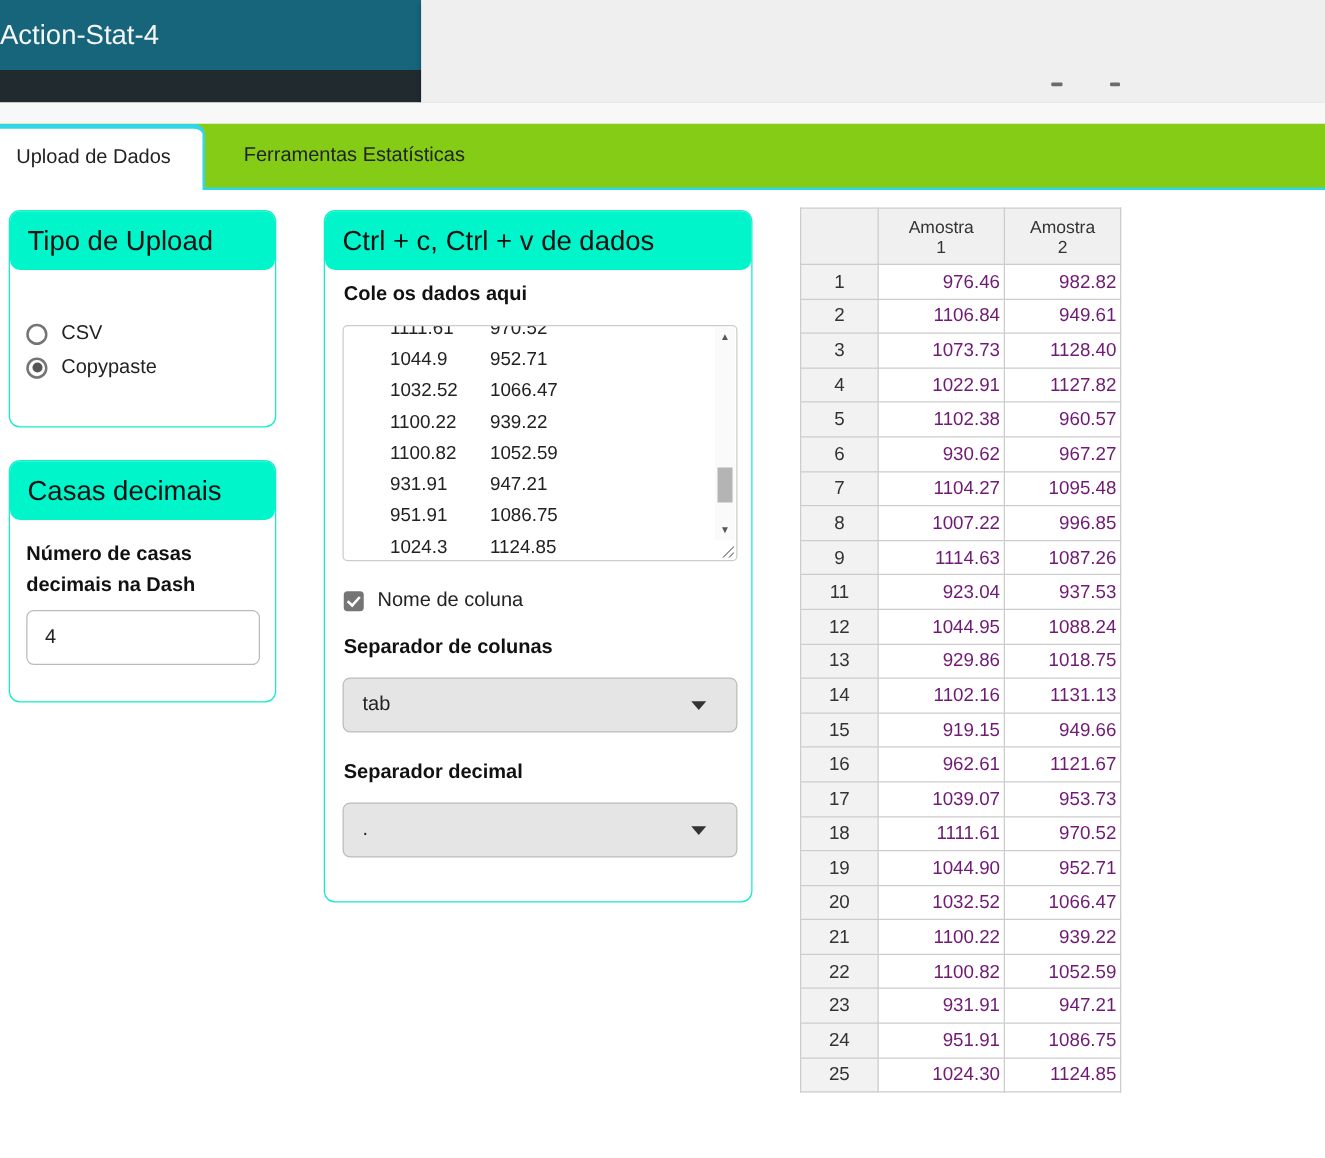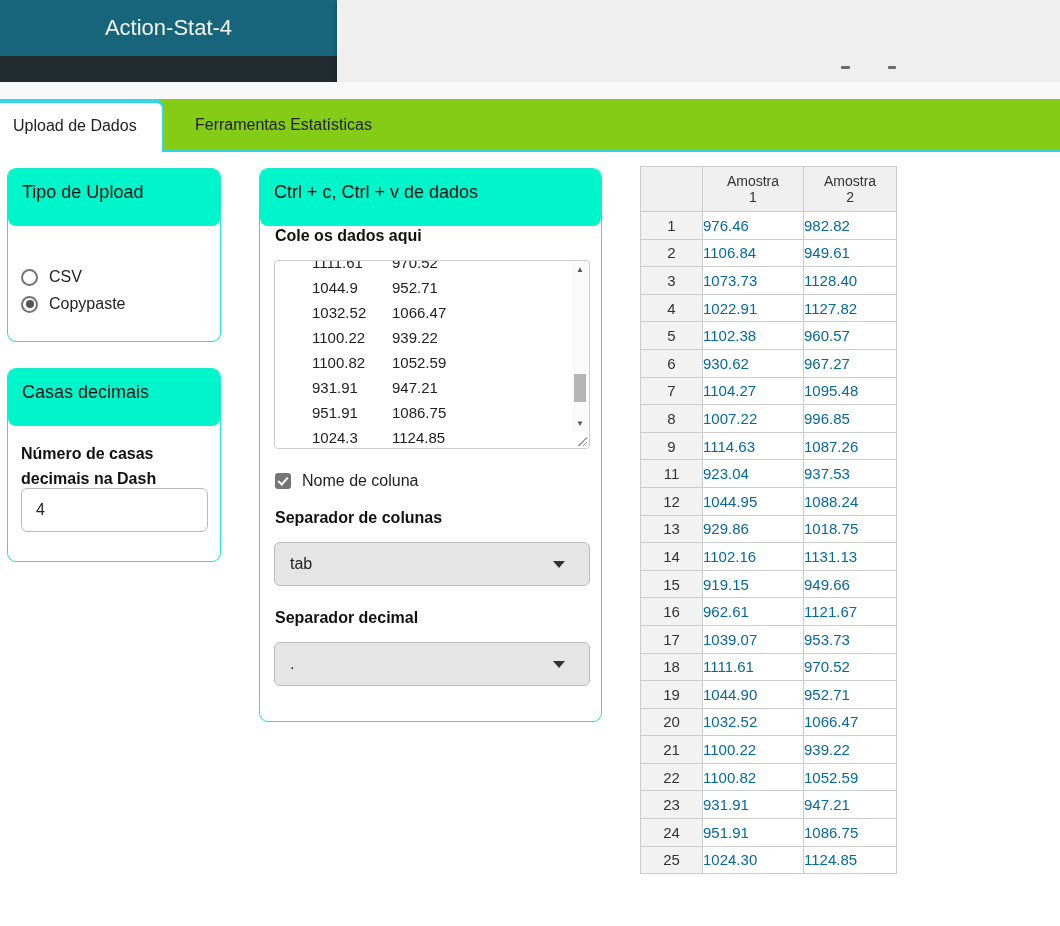--- a/index.html
+++ b/index.html
@@ -5,21 +5,21 @@
   * { margin:0; padding:0; box-sizing:border-box; }
   html,body { width:1060px; height:926px; }
   body {
     font-family:"Liberation Sans", sans-serif;
     background:#ffffff; color:#222;
     position:relative; overflow:hidden;
   }
 
   
   .brandbar { position:absolute; left:0; top:0; width:337px; height:56px;
-    background:#16657a; text-align:center; }
+    background:#16657a; }
   .brand-title { line-height:56px; font-size:22px; color:#f5f7f8; }
   .darkstrip { position:absolute; left:0; top:56px; width:337px; height:26px; background:#212a2f; }
   .overlay-window { position:absolute; left:337px; top:0; width:723px; height:82px;
     background:#efefef; box-shadow:0 3px 4px rgba(0,0,0,0.28); }
   .speck { position:absolute; background:#6b6b6b; border-radius:1px; }
   .speck.s1 { left:504px; top:66px; width:9px; height:3px; }
   .speck.s2 { left:551px; top:66px; width:8px; height:3px; }
   .band { position:absolute; left:0; top:82px; width:1060px; height:17px; background:#f8f8f8; }
 
   
@@ -28,22 +28,22 @@
   .tab.active { left:0; width:164px; background:#fff;
     border-top:4px solid #2fd7e8; border-right:2px solid #2fd7e8;
     border-top-right-radius:9px; }
   .tab.active .tab-label { display:block; padding-left:13px; line-height:46px; }
   .tab.inactive { left:166px; width:280px; }
   .tab.inactive .tab-label { display:block; padding-left:29px; line-height:51px; }
   .tab-underline { position:absolute; left:164px; top:51px; width:896px; height:2px; background:#2fd7e8; }
 
   
   .panel { position:absolute; background:#fff; border:1px solid #14ecca; border-radius:9px; }
-  .panel-header { background:#00f5cb; border-radius:8px; height:57px;
-    line-height:47px; padding-left:14px; font-size:18px; color:#111; }
+  .panel-header { background:#00f5cb; border-radius:8px; height:47px;
+    line-height:47px; padding-left:14px; font-size:22px; color:#111; }
   .panel-upload   { left:7px;   top:168px; width:214px; height:174px; }
   .panel-decimals { left:7px;   top:368px; width:214px; height:194px; }
   .panel-paste    { left:259px; top:168px; width:343px; height:554px; }
 
   
   .radio-group { padding:42px 0 0 13px; }
   .radio-row { display:flex; align-items:center; margin-bottom:9px; cursor:pointer; }
   .radio { width:17px; height:17px; border:2px solid #757575; border-radius:50%;
     background:#fff; position:relative; flex:0 0 17px; }
   .radio.selected::after { content:""; position:absolute; left:2.5px; top:2.5px;
@@ -94,21 +94,21 @@
   .datatable { position:absolute; left:640px; top:166px; border-collapse:collapse; table-layout:fixed; }
   .datatable th, .datatable td { border:1px solid #ccc; }
   .datatable thead th { background:#f0f0f0; font-weight:normal; font-size:14px; color:#333;
     height:45px; text-align:center; vertical-align:middle; padding:2px 20px; }
   .datatable th.col0 { width:62px; }
   .datatable th.col1 { width:87px; }
   .datatable th.col2 { width:92px; }
   .datatable th .wrap { display:inline-block; width:60px; }
   .datatable td { height:27.6px; font-size:15px; }
   .datatable td.rownum { background:#f2f2f2; text-align:center; color:#333; }
-  .datatable td.num { text-align:left; padding-right:3px; color:#0369a1; background:#fff; }
+  .datatable td.num { text-align:right; padding-right:3px; color:#701a75; background:#fff; }
 </style>
 </head>
 <body>
 
 <div class="brandbar">
   <div class="brand-title">Action-Stat-4</div>
 </div>
 <div class="darkstrip"></div>
 <div class="overlay-window">
   <div class="speck s1"></div>

